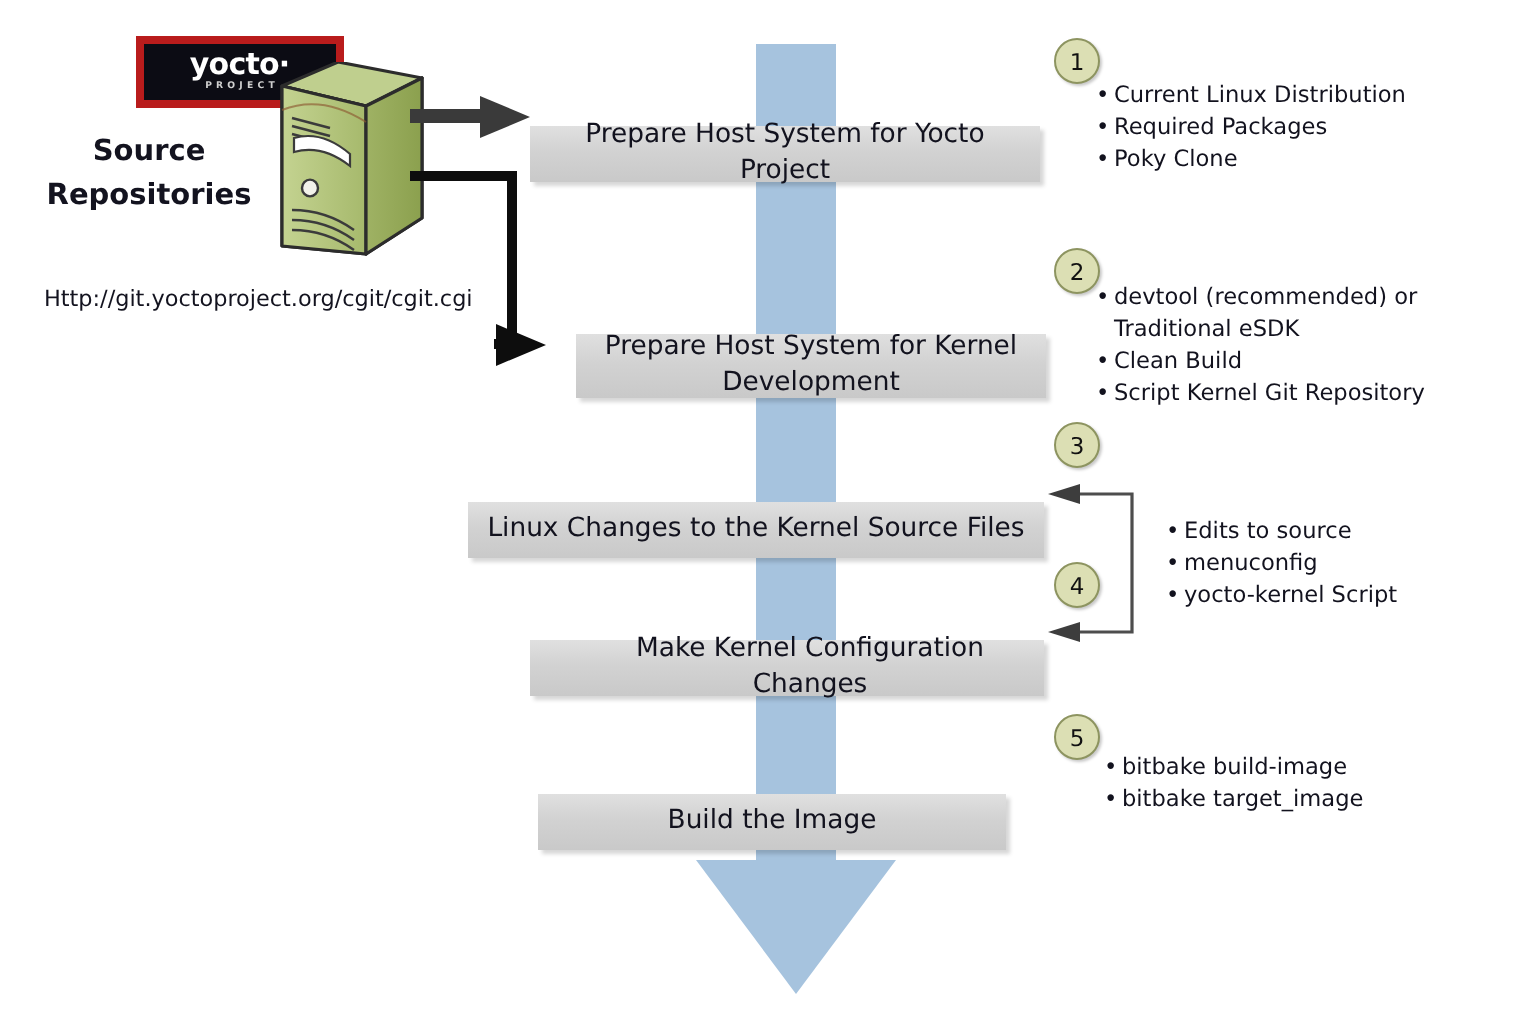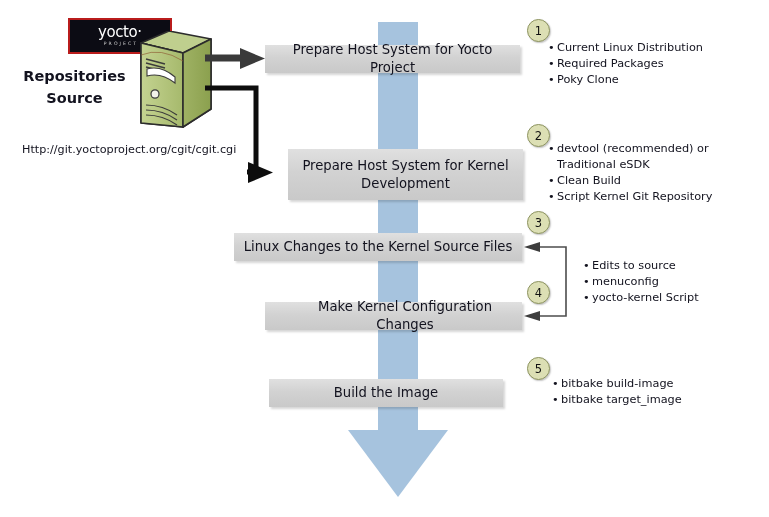--- a/index.html
+++ b/index.html
@@ -21,27 +21,28 @@
   .abs { position: absolute; }
 
   
   #flow-spine-svg { left: 0; top: 0; }
 
   
   .logo-box {
     left: 68px; top: 18px;
     width: 104px; height: 36px;
     background: #0c0c14;
-    border: 2px solid #b91c1c;
+    border: 4px solid #b91c1c;
     box-sizing: border-box;
     display: flex;
     flex-direction: column;
     align-items: center;
     justify-content: center;
     line-height: 1;
+    font-weight: bold;
   }
   .logo-word {
     color: #ffffff;
     font-size: 15px;
     letter-spacing: -0.4px;
     font-family: "DejaVu Sans", "Liberation Sans", sans-serif;
   }
   .logo-dot {
     color: #ffffff;
     font-size: 15px;
@@ -77,20 +78,21 @@
     box-shadow: 2px 2px 2px rgba(0,0,0,0.16);
     display: flex;
     align-items: center;
     justify-content: center;
     text-align: center;
     font-size: 13.2px;
     color: #12121e;
     box-sizing: border-box;
     line-height: 1.35;
     padding: 2px 6px;
+    margin-top: 18px;
   }
 
   
   .badge {
     width: 23px; height: 23px;
     border-radius: 50%;
     background: #dcdfb4;
     border: 1.4px solid #8d9460;
     box-shadow: 1px 1px 1.5px rgba(0,0,0,0.22);
     display: flex;
@@ -134,22 +136,22 @@
 
   <div class="abs logo-box">
     <div style="display:flex;align-items:baseline;">
       <span class="logo-word">yocto</span>
       <span class="logo-dot">·</span>
     </div>
     <div class="logo-sub">PROJECT</div>
   </div>
 
   <div class="abs src-label">
+    <div>Source</div>
     <div>Repositories</div>
-    <div>Source</div>
   </div>
 
   <div class="abs url-label">Http://git.yoctoproject.org/cgit/cgit.cgi</div>
 
   <svg class="abs" id="server-svg" width="84" height="110" viewBox="0 0 84 110">
 
     <polygon points="52,22 80,8 80,78 52,96" fill="#93a855" stroke="#2c2c2c" stroke-width="1.6" stroke-linejoin="round"></polygon>
 
     <polygon points="10,12 38,0 80,8 52,22" fill="#bfcf8e" stroke="#2c2c2c" stroke-width="1.6" stroke-linejoin="round"></polygon>
 
@@ -189,21 +191,21 @@
     <polygon points="240,48 265,58.5 240,69" fill="#3a3a3a"></polygon>
 
     <polyline points="205,88 256,88 256,172 247,172" fill="none" stroke="#0d0d0d" stroke-width="5"></polyline>
     <polygon points="248,162 273,172.5 248,183" fill="#0d0d0d"></polygon>
   </svg>
 
   <div class="abs pbox" style="left:265px; top:45px; width:255px; height:28px;">
     <span>Prepare Host System for Yocto Project</span>
   </div>
 
-  <div class="abs pbox" style="left:288px; top:149px; width:235px; height:51px;">
+  <div class="abs pbox" style="left:288px; top:149px; width:235px; height:32px;">
     <span>Prepare Host System for Kernel Development</span>
   </div>
 
   <div class="abs pbox" style="left:234px; top:233px; width:288px; height:28px;">
     <span>Linux Changes to the Kernel Source Files</span>
   </div>
 
   <div class="abs pbox" style="left:265px; top:302px; width:257px; height:28px;padding-left:29px;">
     <span>Make Kernel Configuration Changes</span>
   </div>

